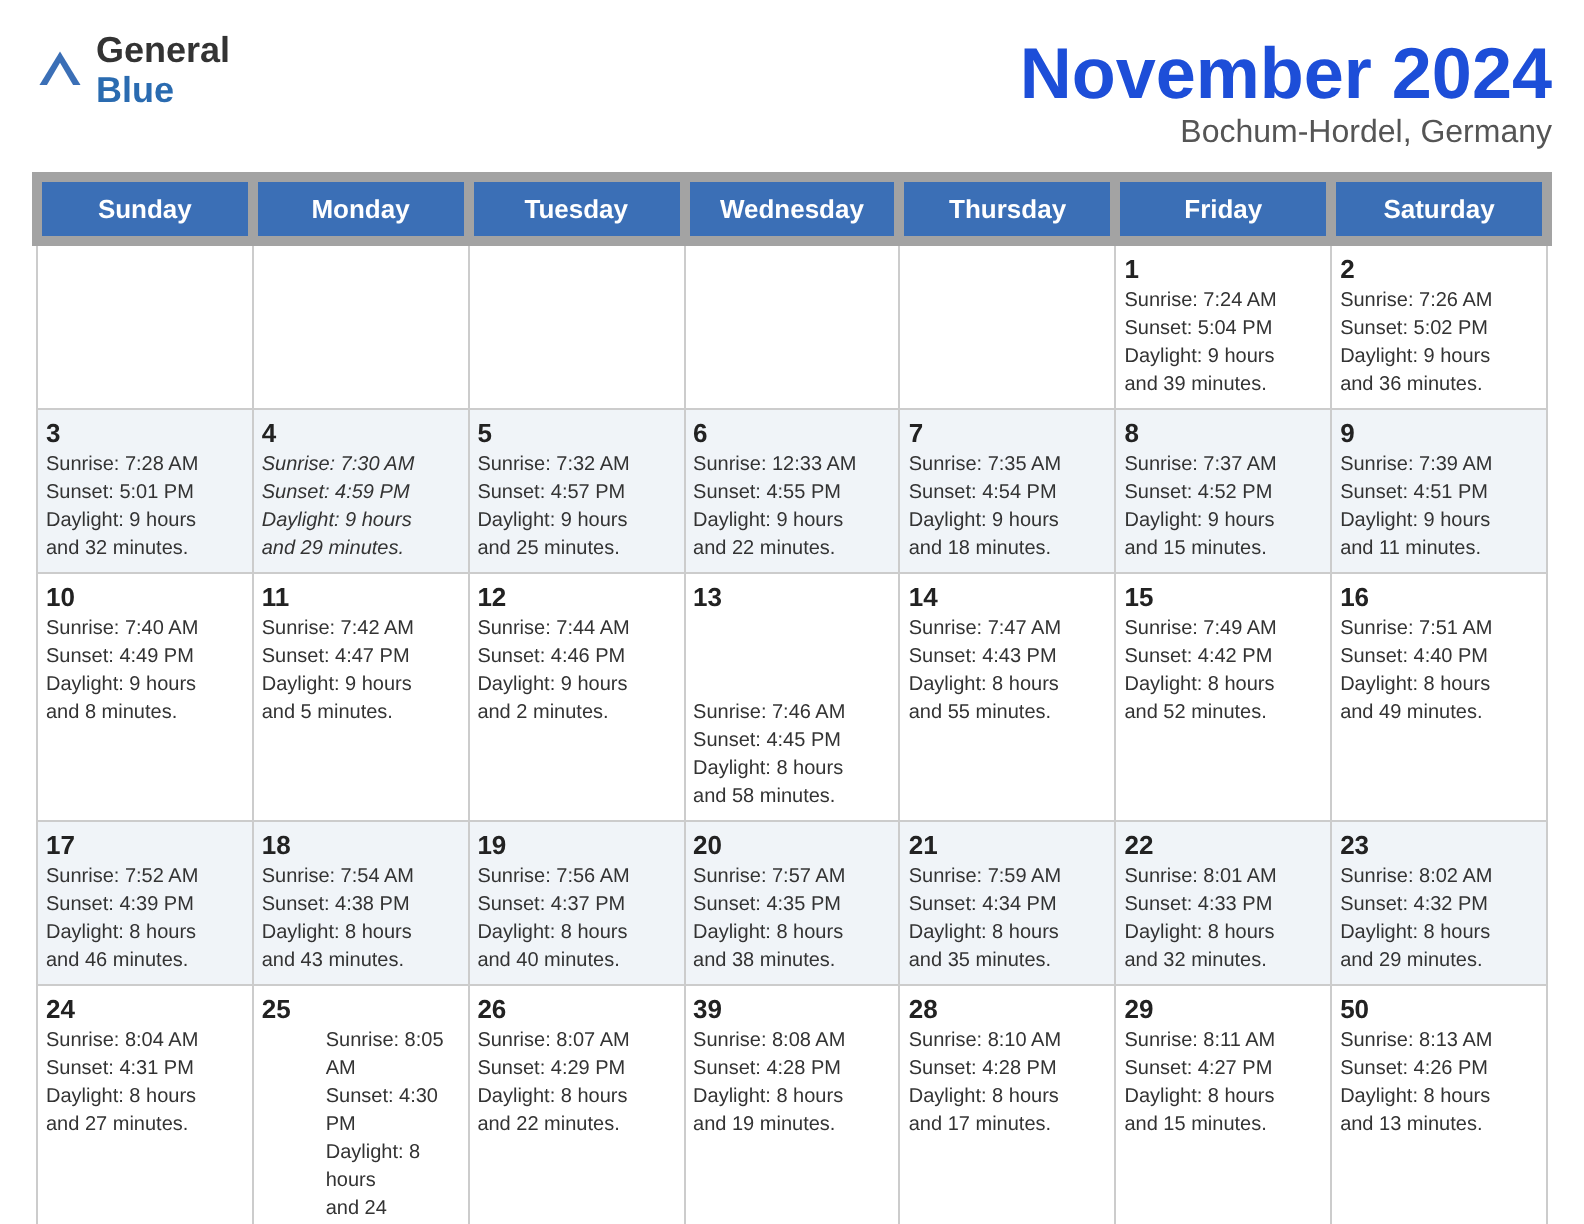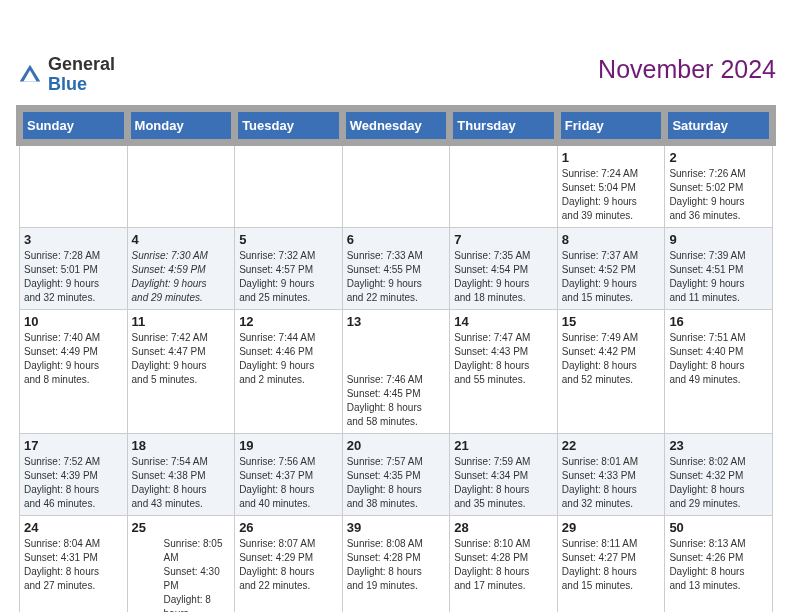--- a/index.html
+++ b/index.html
@@ -8,21 +8,20 @@
       background: #fff;
       width: 792px;
       min-height: 612px;
       padding: 16px;
     }
     .header-section {
       display: flex;
       justify-content: space-between;
       align-items: flex-start;
       margin-bottom: 10px;
-      margin-top: 39px;
     }
     .logo {
       display: flex;
       align-items: center;
       gap: 4px;
     }
     .logo-text {
       font-size: 18px;
       font-weight: bold;
       line-height: 1.1;
@@ -30,41 +29,41 @@
     .logo-general { color: #333; }
     .logo-blue { color: #2a6bb0; }
     .logo-icon {
       width: 28px;
       height: 28px;
     }
     .title-section {
       text-align: right;
     }
     .month-title {
-      font-size: 25px;
-      font-weight: 400;
-      color: #701a75;
+      font-size: 36px;
+      font-weight: 700;
+      color: #1d4ed8;
     }
     .location-title {
       font-size: 16px;
       color: #555;
     }
     table {
       width: 100%;
       border-collapse: collapse;
       font-size: 11px;
     }
     thead tr th {
       background: #3b6fb6;
       color: #fff;
       padding: 6px 4px;
-      text-align: left;
+      text-align: center;
       font-size: 13px;
       font-weight: bold;
-      border: 7px solid #a3a3a3;
+      border: 5px solid #a3a3a3;
     }
     tbody tr td {
       border: 1px solid #ccc;
       vertical-align: top;
       padding: 4px;
       min-height: 80px;
       height: 80px;
       width: 14.28%;
     }
     tbody tr:nth-child(odd) td {
@@ -98,20 +97,21 @@
       <polygon points="15,4 26,22 4,22" fill="#3b6fb6"></polygon>
       <polygon points="15,10 22,22 8,22" fill="#fff"></polygon>
     </svg>
     <div class="logo-text">
       <span class="logo-general">General</span><br>
       <span class="logo-blue">Blue</span>
     </div>
   </div>
   <div class="title-section">
     <div class="month-title">November 2024</div>
+    <div class="location-title">Bochum-Hordel, Germany</div>
   </div>
 </div>
 
 <table>
   <thead>
     <tr>
     <th>Sunday</th>
         <th>Monday</th>
         <th>Tuesday</th>
         <th>Wednesday</th>
@@ -159,21 +159,21 @@
         </td>
         <td>
           <span class="day-number">5</span>
           <div class="day-info" style="white-space: pre-line;">Sunrise: 7:32 AM
 Sunset: 4:57 PM
 Daylight: 9 hours
 and 25 minutes.</div>
         </td>
         <td>
           <span class="day-number">6</span>
-          <div class="day-info" style="white-space: pre-line;">Sunrise: 7:33 AM
+          <div class="day-info" style="white-space: pre-line;">Sunrise: 12:33 AM
 Sunset: 4:55 PM
 Daylight: 9 hours
 and 22 minutes.</div>
         </td>
         <td>
           <span class="day-number">7</span>
           <div class="day-info" style="white-space: pre-line;">Sunrise: 7:35 AM
 Sunset: 4:54 PM
 Daylight: 9 hours
 and 18 minutes.</div>

